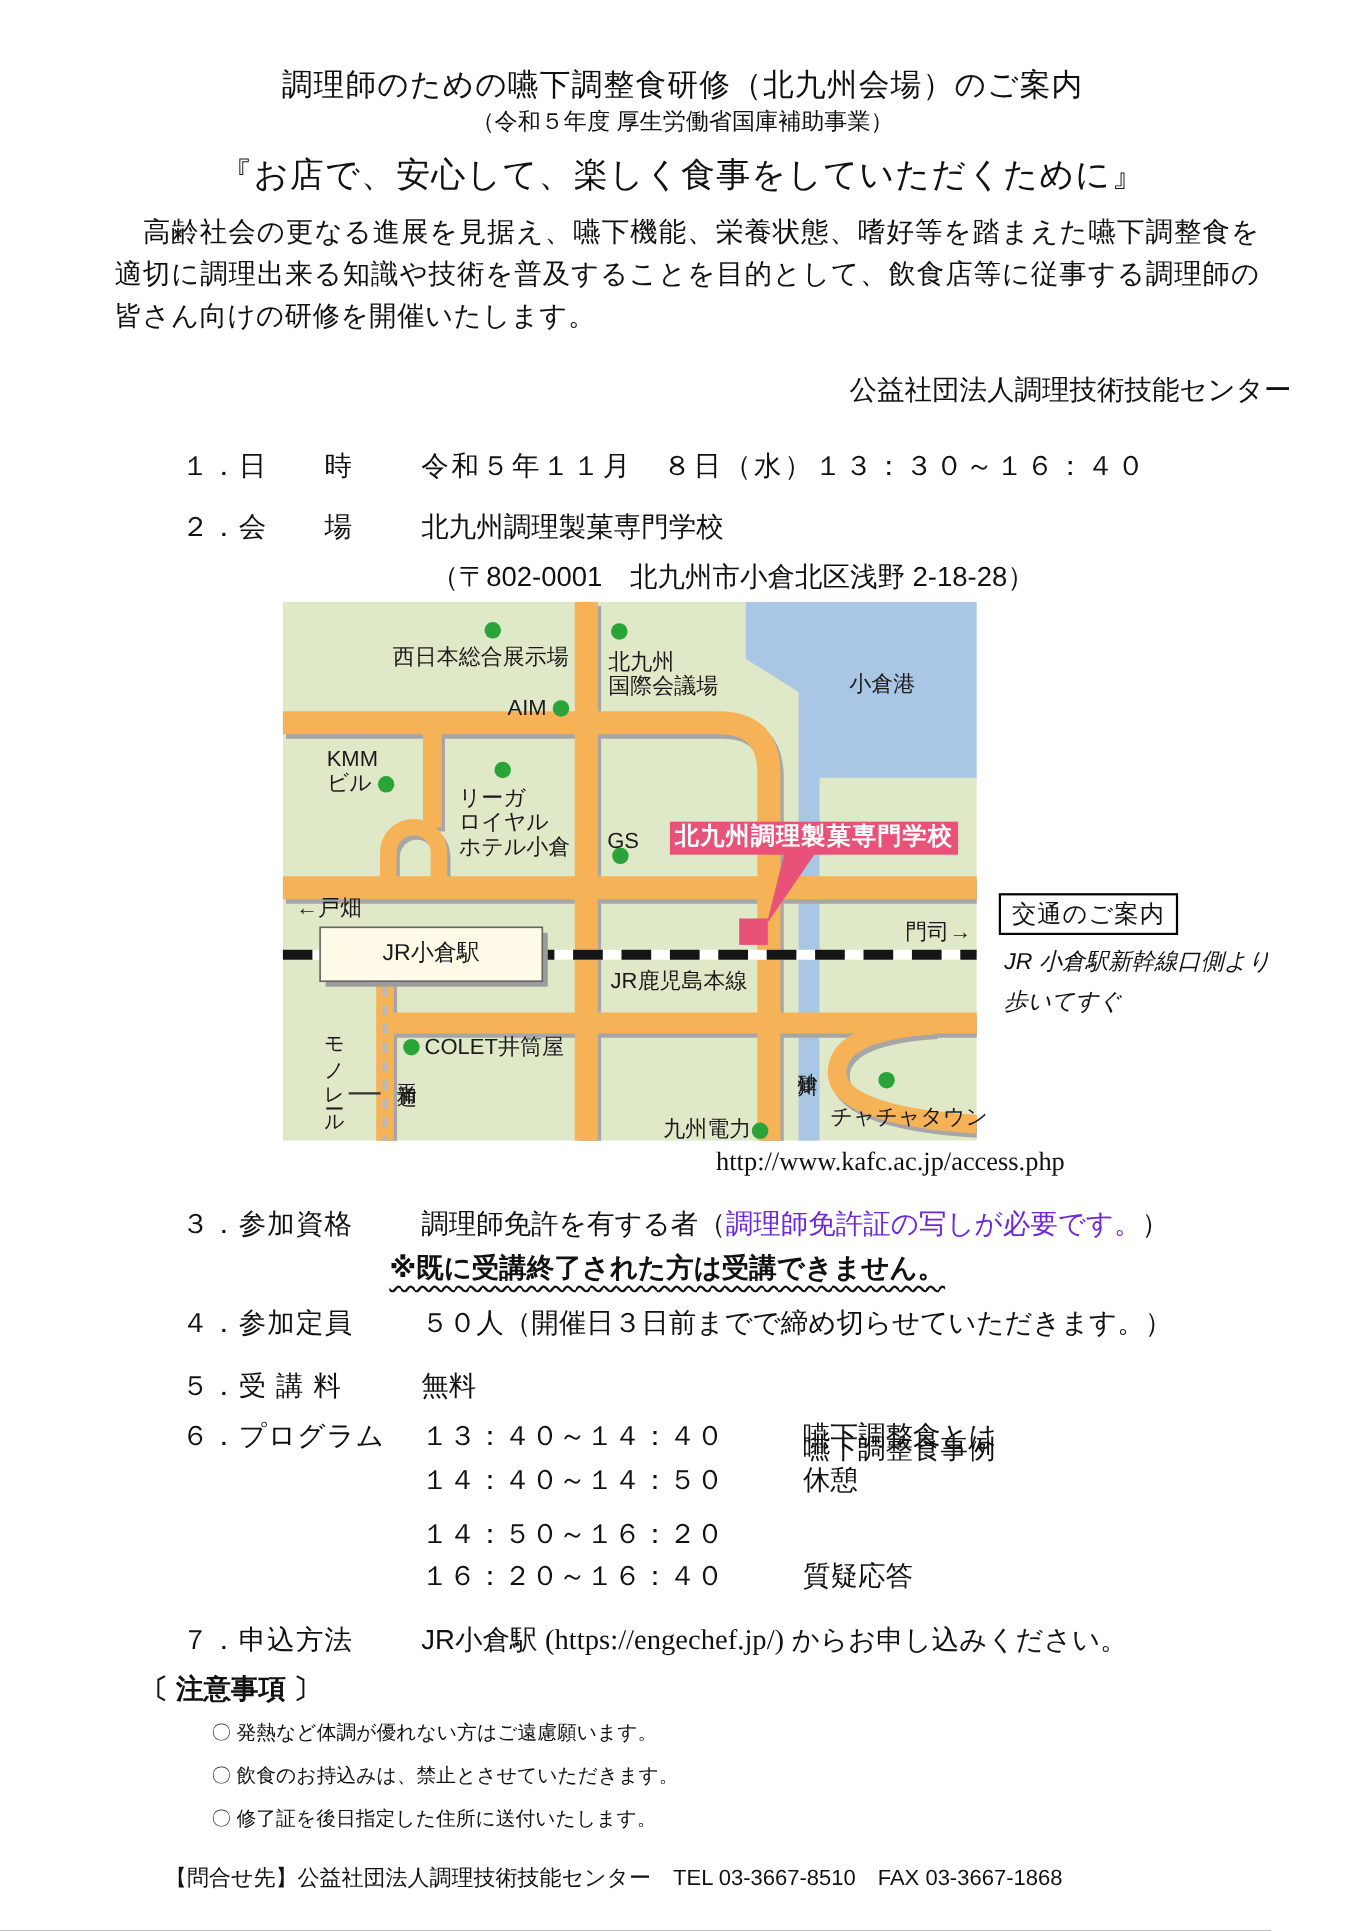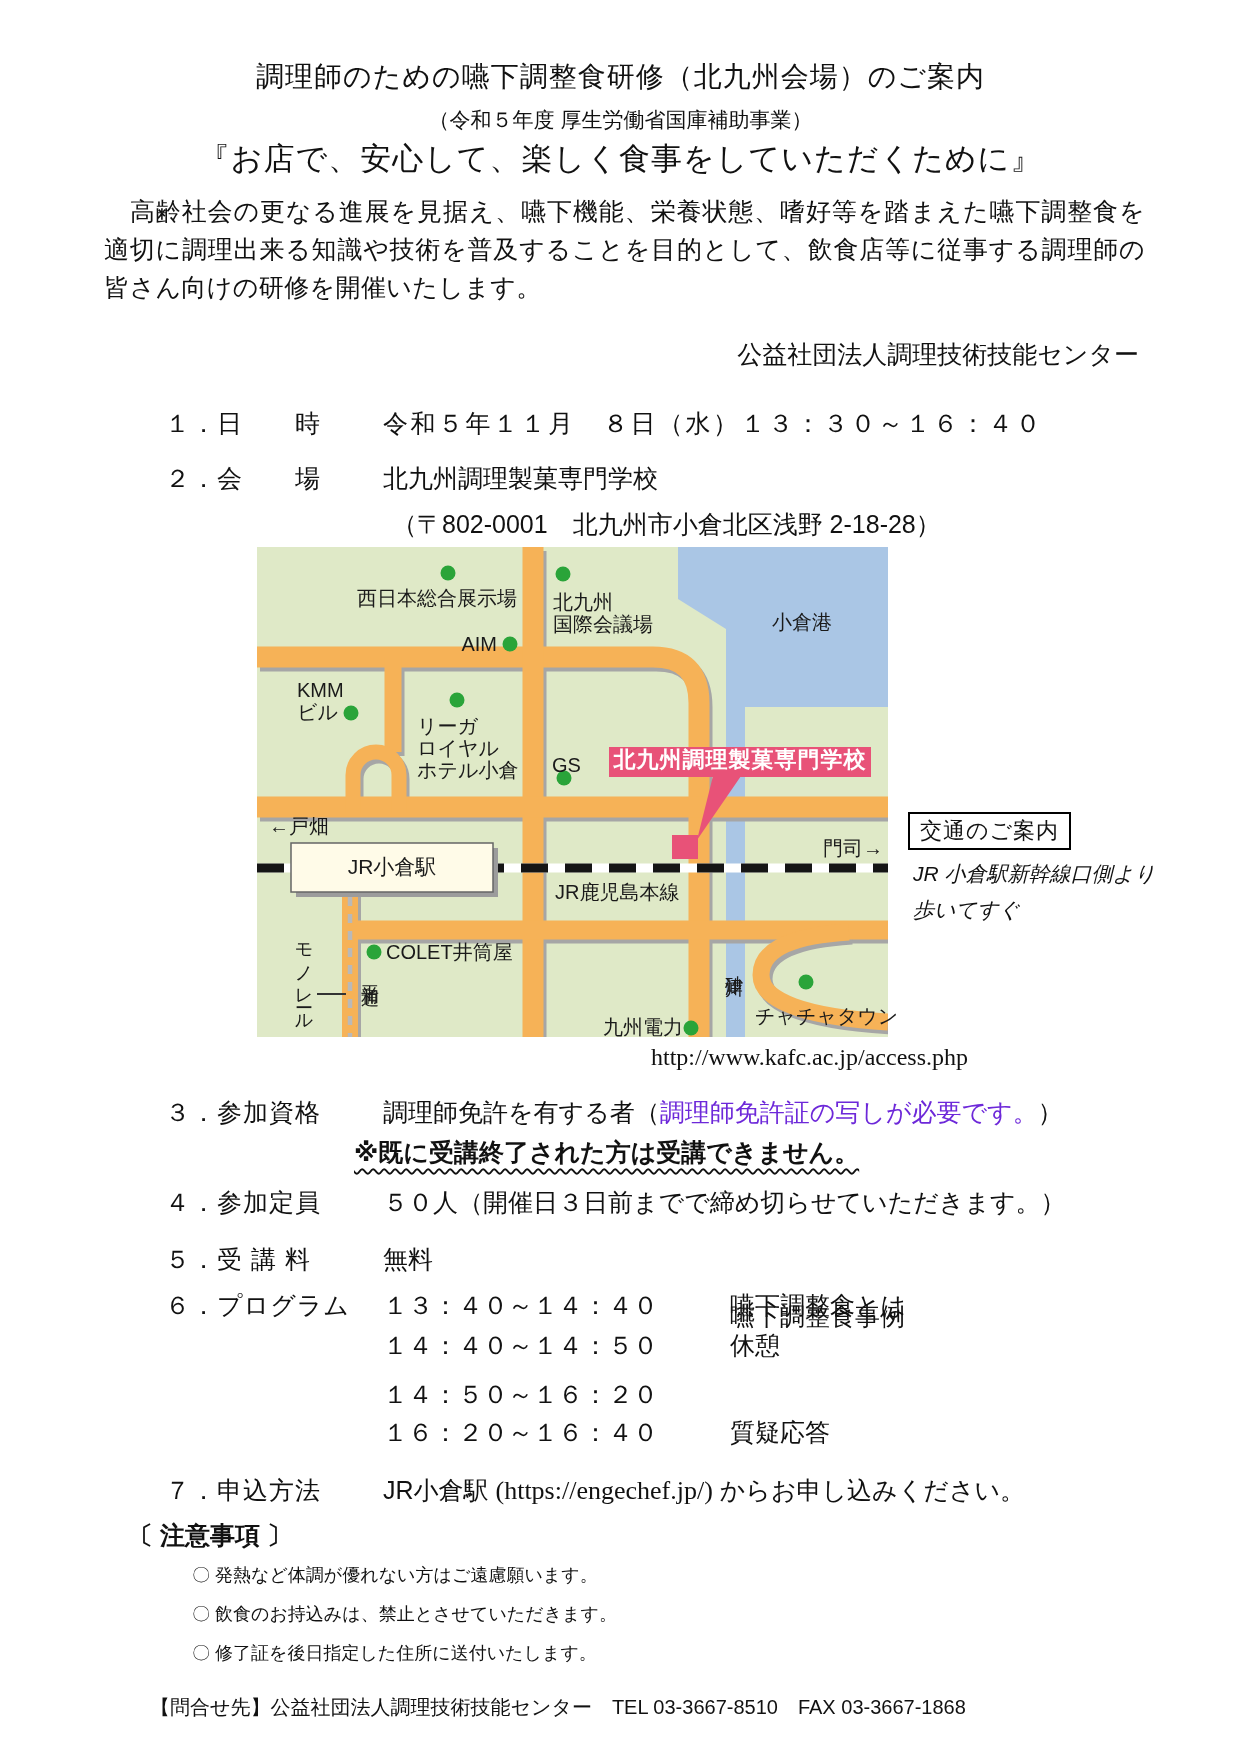--- a/index.html
+++ b/index.html
@@ -5,27 +5,27 @@
   html,body{margin:0;padding:0;background:#888;}
   .page{
     position:relative; width:1241px; height:1755px; margin:0 auto;
     background:#ffffff; color:#111;
     font-family:"Liberation Sans","DejaVu Sans",sans-serif;
     overflow:hidden;
   }
   .abs{position:absolute; white-space:nowrap;}
   .center{left:0; width:1241px; text-align:center;}
   .title{top:58px; font-size:28px; letter-spacing:1px;}
-  .subtitle{top:96px; font-size:21px;margin-top:10px;}
+  .subtitle{top:96px; font-size:21px;}
   .slogan{top:138px; font-size:31px; letter-spacing:1px;}
   .intro{
     top:192px; left:104px; width:1041px; font-size:25px; line-height:38px;
     white-space:normal; letter-spacing:0.4px; text-align:justify;
   }
-  .org{top:338px; left:0; width:1139px; text-align:right; font-size:25px;}
+  .org{top:338px; left:0; width:1139px; text-align:right; font-size:25px;padding-left:35px;}
   .lbl{left:165px; font-size:25px; letter-spacing:1px;}
   .val{left:383px; font-size:25px;}
   .spaced{letter-spacing:2.5px;}
   .desc{left:730px; font-size:25px;}
   .red{color:#6d28d9;}
   .note{
     left:354px; top:1136px; font-size:25px; font-weight:bold;
     text-decoration:underline; text-decoration-style:wavy; text-decoration-thickness:1.5px;
     text-underline-offset:7px;
   }

